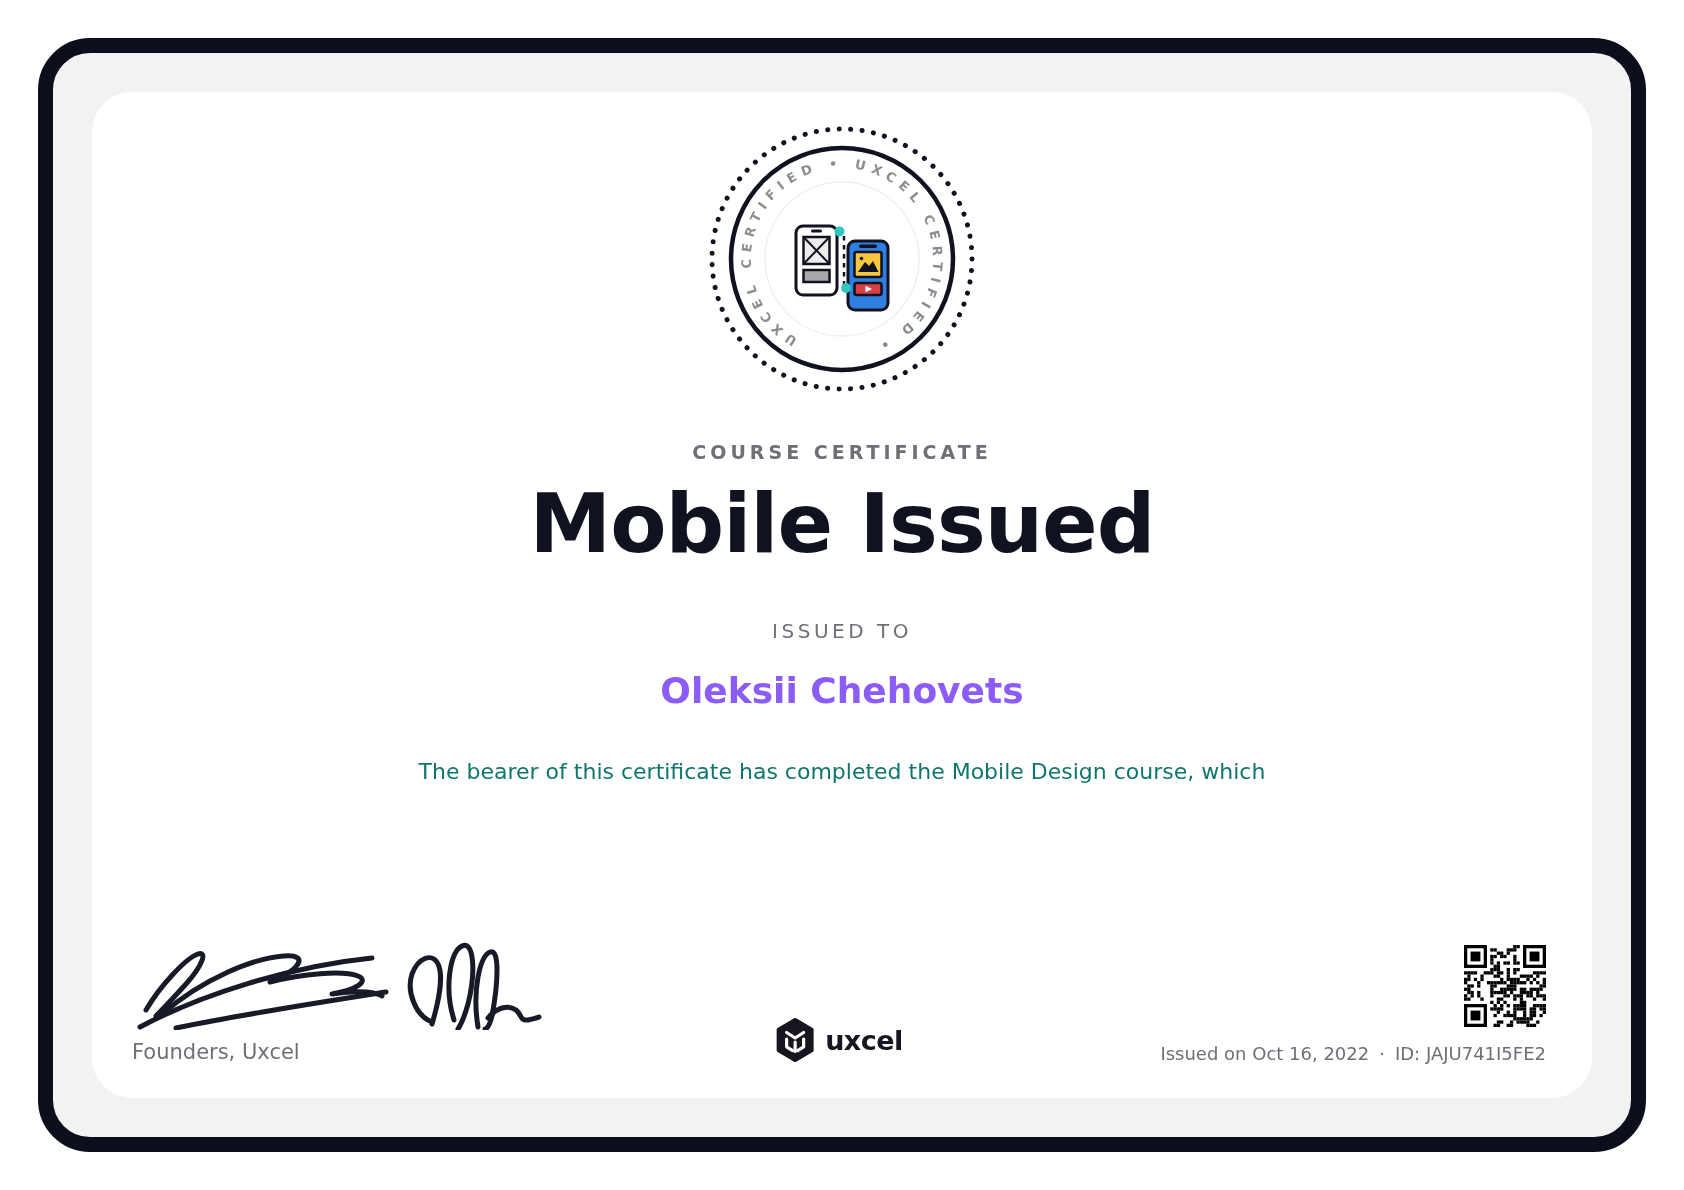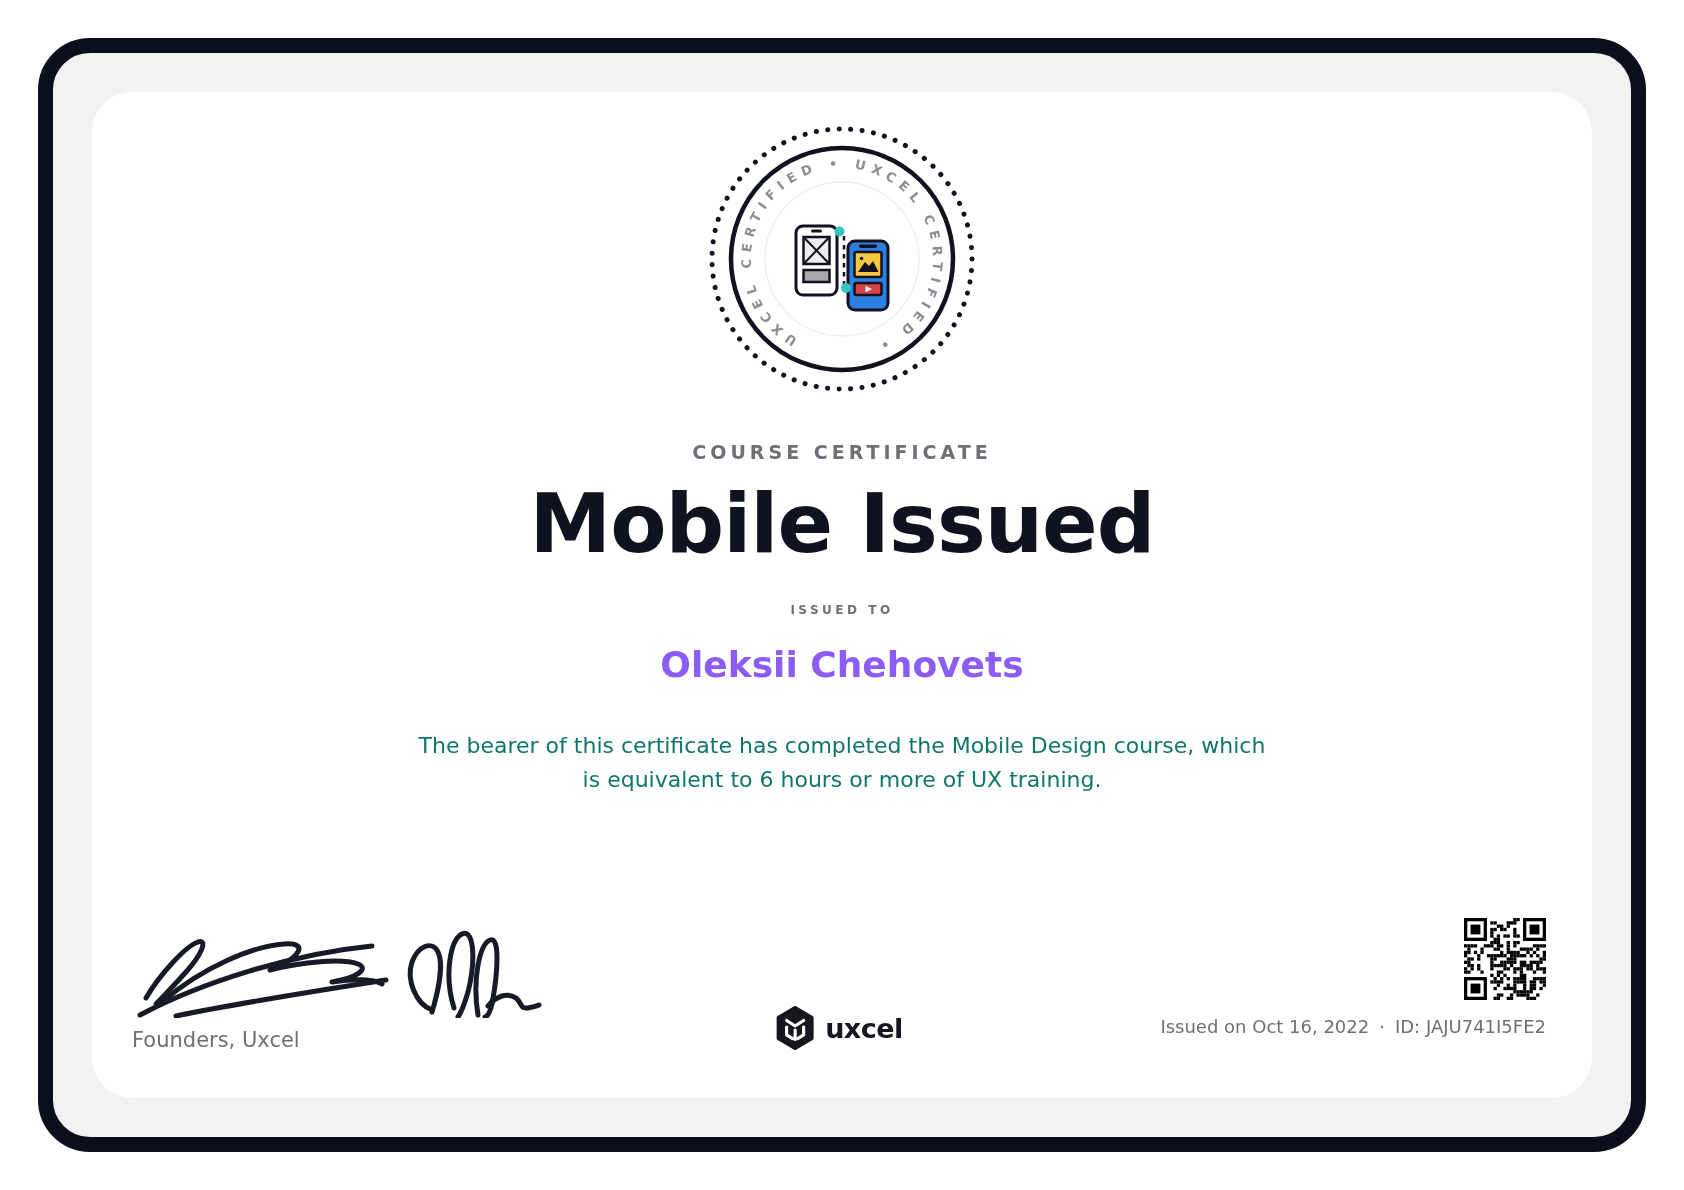--- a/index.html
+++ b/index.html
@@ -5,24 +5,24 @@
   html,body{margin:0;padding:0;background:#ffffff;}
   body{font-family:"DejaVu Sans","Liberation Sans",sans-serif;}
   .page{position:relative;width:1684px;height:1190px;background:#ffffff;overflow:hidden;}
   .frame{position:absolute;left:38px;top:38px;right:38px;bottom:38px;
          border:15px solid #0d0e1c;border-radius:52px;background:#f3f2f3;box-sizing:border-box;}
   .card{position:absolute;left:92px;top:92px;right:92px;bottom:92px;background:#ffffff;border-radius:40px;}
   .content{position:absolute;inset:0;display:flex;flex-direction:column;align-items:center;text-align:center;}
   .badge-svg{margin-top:31px;display:block;}
   .eyebrow{margin-top:46px;font-size:19px;font-weight:700;letter-spacing:4px;color:#6f6f78;}
   .title{margin-top:20px;font-size:82px;font-weight:800;letter-spacing:-1px;color:#10121f;line-height:1;}
-  .issued-label{margin-top:38px;font-size:12px;font-weight:700;letter-spacing:3.5px;color:#6f6f78;}
+  .issued-label{margin-top:54px;font-size:20px;font-weight:400;letter-spacing:3.5px;color:#6f6f78;}
   .recipient{margin-top:28px;font-size:36px;font-weight:700;color:#8b5cf6;line-height:1.1;}
   .description{margin-top:44px;font-size:22px;color:#0f766e;line-height:1.55;}
-  .footer{position:absolute;left:40px;right:46px;bottom:46px;display:flex;justify-content:space-between;align-items:flex-start;}
+  .footer{position:absolute;left:40px;right:46px;bottom:34px;display:flex;justify-content:space-between;align-items:flex-end;}
   .footer-left{display:flex;flex-direction:column;align-items:flex-start;}
   .sig-label{margin-top:10px;font-size:21px;color:#6f6f78;}
   .footer-center{position:absolute;left:50%;transform:translateX(-50%);bottom:2px;display:flex;align-items:center;gap:10px;}
   .brand-name{font-size:27px;font-weight:700;color:#15161f;letter-spacing:-0.5px;line-height:1;}
   .footer-right{display:flex;flex-direction:column;align-items:flex-end;}
   .issue-line{margin-top:16px;font-size:18px;color:#6f6f78;white-space:nowrap;}
   .issue-line .sep{margin:0 10px;}
   .ring-text{font-size:13px;font-weight:700;letter-spacing:6px;fill:#8c8c93;}
 </style>
 </head>
@@ -65,21 +65,20 @@
           <circle cx="4" cy="25" r="5" fill="#2fc7bf"></circle>
         </g>
       </svg>
 
       <div class="eyebrow">COURSE CERTIFICATE</div>
       <div class="title">Mobile Issued</div>
       <div class="issued-label">ISSUED TO</div>
       <div class="recipient">Oleksii Chehovets</div>
       <div class="description">
         <div>The bearer of this certificate has completed the Mobile Design course, which</div>
-        <div>is equivalent to 6 hours or more of UX training.</div>
       </div>
 
       <div class="footer">
 
         <div class="footer-left">
           <svg width="410" height="100" viewBox="0 0 410 100" fill="none" stroke="#181a28" stroke-width="5" stroke-linecap="round" stroke-linejoin="round">
 
             <path d="M14 80 C28 56 54 28 66 24 C76 21 70 36 54 54 C44 65 32 78 24 86"></path>
             <path d="M30 84 C72 48 122 28 152 26 C178 24 168 40 138 52 C170 44 210 40 226 46 C238 51 224 60 200 64 C222 61 242 61 250 66"></path>
             <path d="M8 97 C70 64 160 36 240 28"></path>

